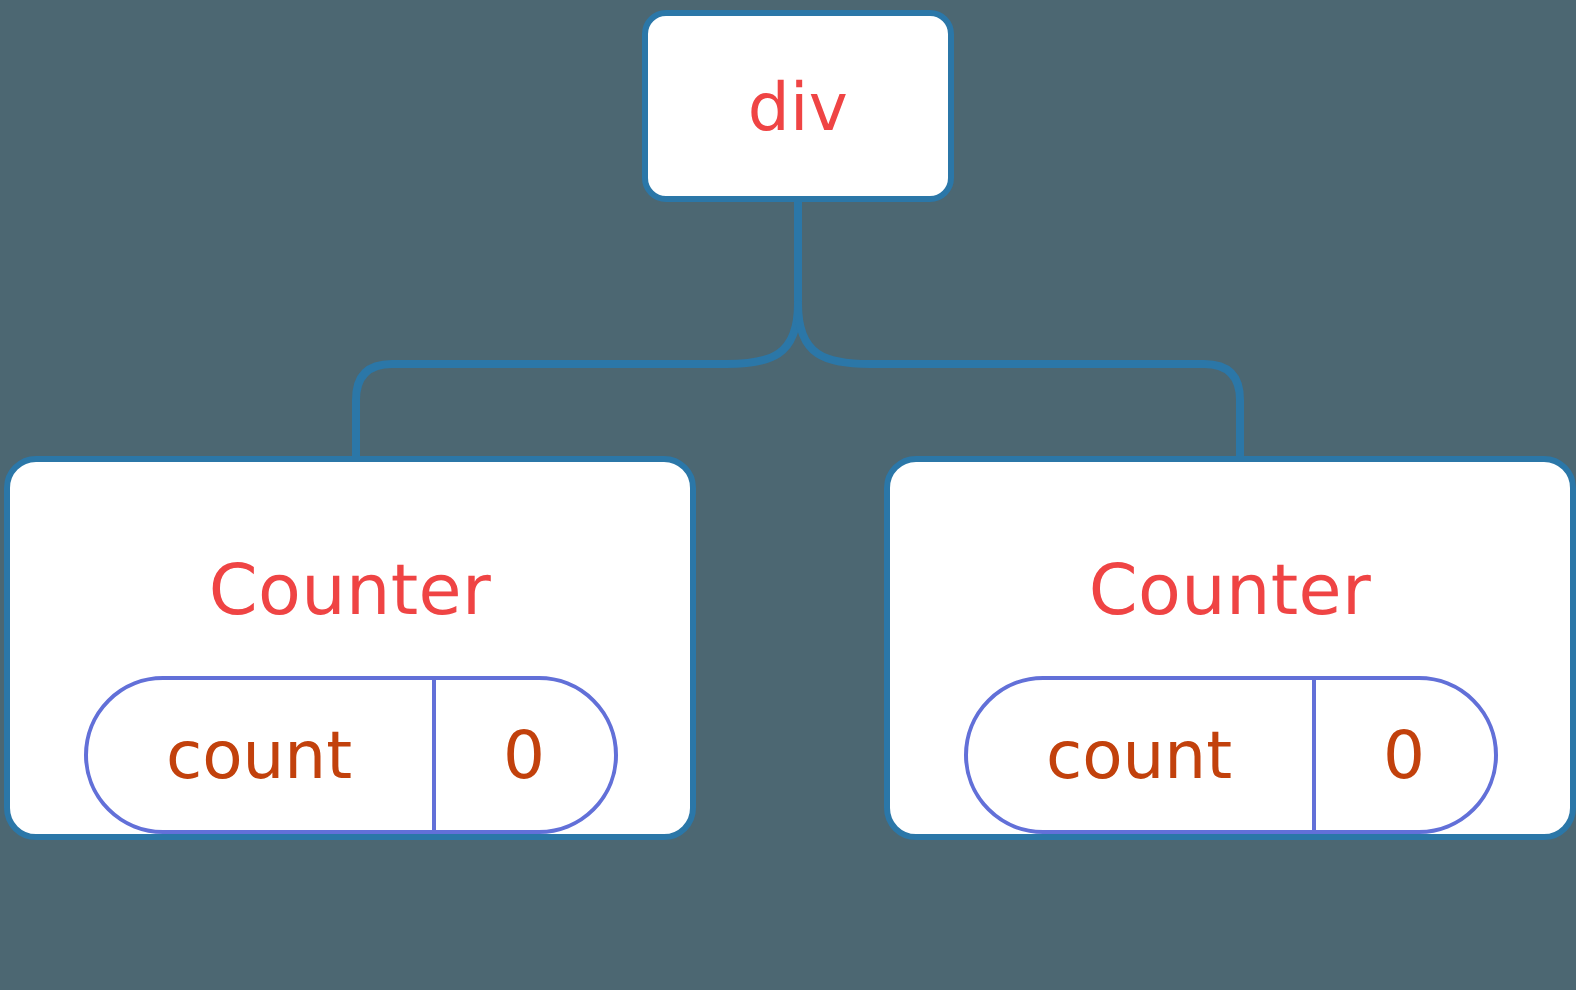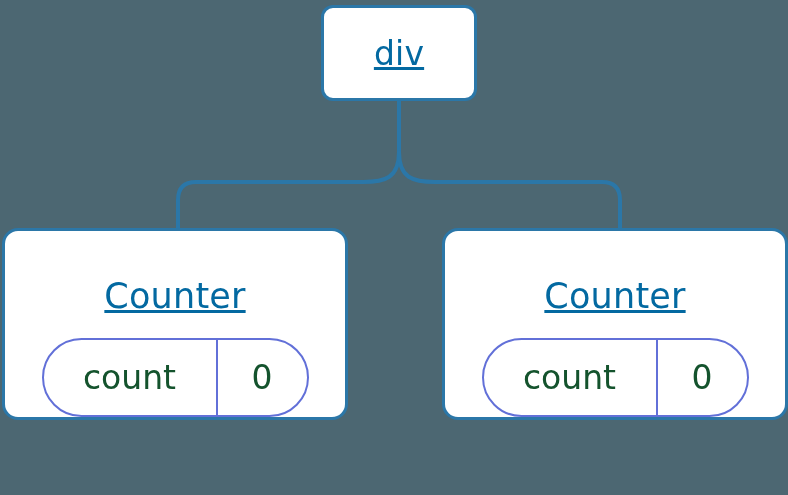--- a/index.html
+++ b/index.html
@@ -53,25 +53,24 @@
     top: 228px;
     width: 346px;
     height: 192px;
     border-radius: 16px;
   }
   .node-child-left  { left: 2px; }
   .node-child-right { left: 442px; }
 
   
   .node-label {
-    color: #0369a1;
+    color: #ef4444;
     font-size: 34px;
     line-height: 1;
     letter-spacing: 0.2px;
-    text-decoration: underline;
   }
   .node-root .node-label {
     font-size: 33px;
   }
   .node-child .node-label {
     margin-top: 48px;
     font-size: 35px;
   }
 
   
@@ -94,21 +93,21 @@
     border-right: 2px solid #6270d8;
     box-sizing: border-box;
   }
   .pill-value {
     flex: 1 1 auto;
     display: flex;
     align-items: center;
     justify-content: center;
   }
   .pill-text {
-    color: #14532d;
+    color: #c2410c;
     font-size: 33px;
     line-height: 1;
   }
 </style>
 </head>
 <body>
 
 <div id="stage">
 
   <svg id="connectors" viewBox="0 0 788 495" width="788" height="495" fill="none">

